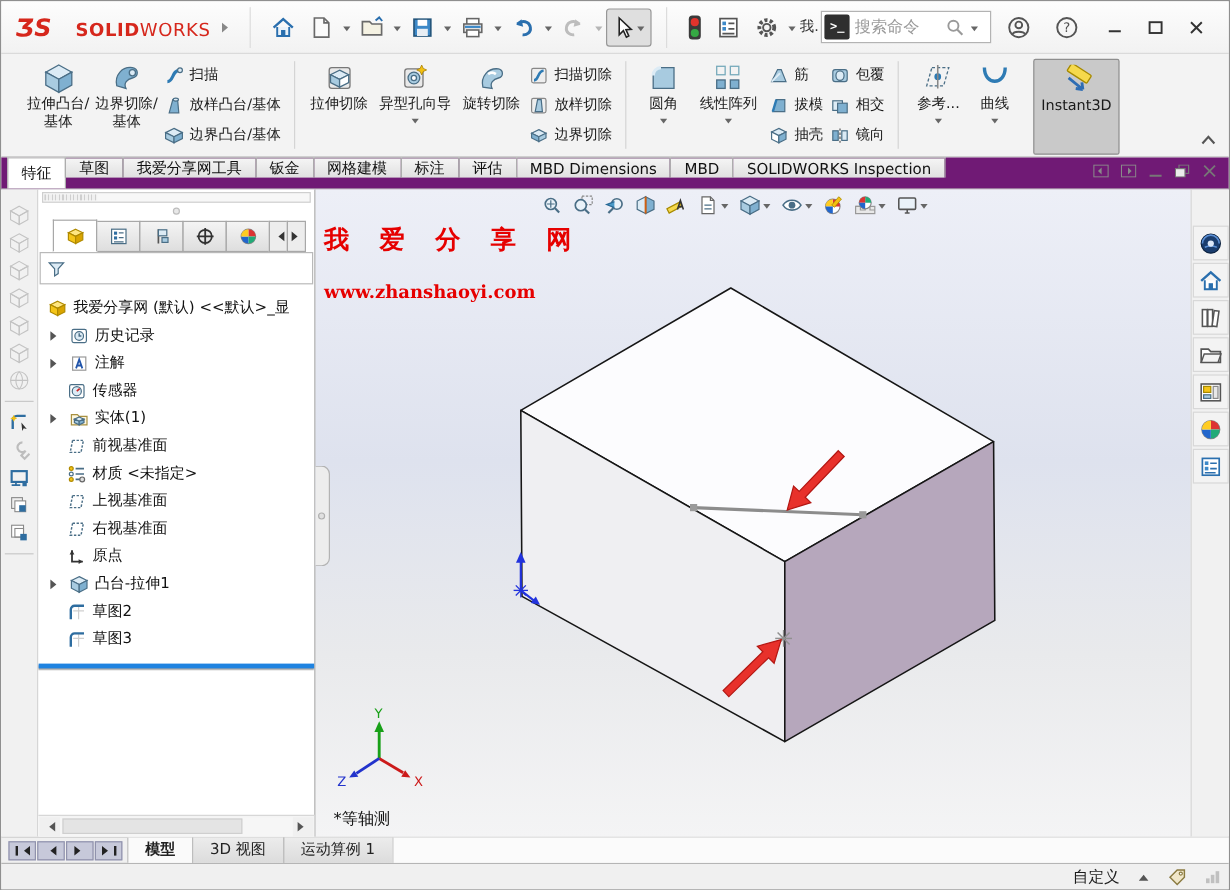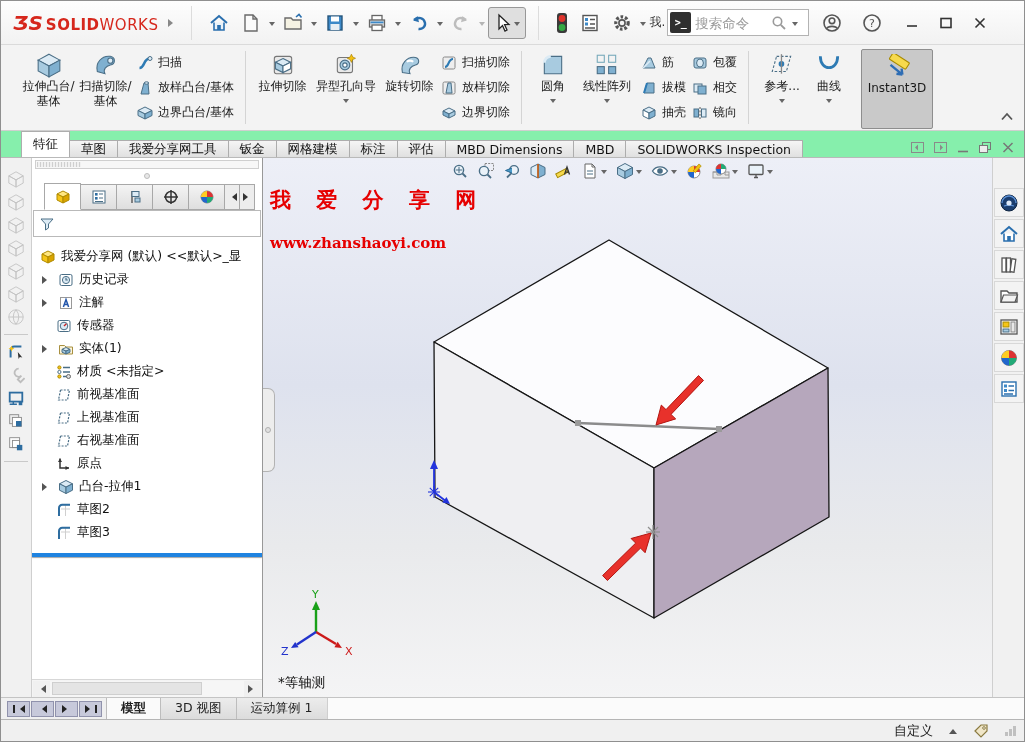--- a/index.html
+++ b/index.html
@@ -1,21 +1,21 @@
 <!DOCTYPE html>
 <html><head>
 <meta charset="utf-8">
 <style>
 *{box-sizing:border-box;margin:0;padding:0}
 html,body{width:1025px;height:742px;overflow:hidden}
 body{font-family:"DejaVu Sans","Liberation Sans",sans-serif;font-size:12px;color:#222}
 .app{width:1025px;height:742px;position:relative;background:#f0f0f0;border:1px solid #8f8f8f;overflow:hidden}
 
 .titlebar{height:44px;display:flex;align-items:center;background:linear-gradient(#fdfdfd,#f2f2f2);border-bottom:1px solid #dadada;padding:0 6px;gap:2px}
-.logo{display:flex;align-items:baseline;gap:3px;padding:0 6px;white-space:nowrap}
+.logo{display:flex;align-items:baseline;gap:20px;padding:0 6px;white-space:nowrap}
 .logo .dslogo{color:#d6271c;font-size:20px;font-weight:bold;font-style:italic}
 .logo .brand{color:#d6271c;font-size:15px;letter-spacing:.5px}
 .logo .brand b{font-weight:bold}
 .tb-flyout{width:0;height:0;border:4px solid transparent;border-left:5px solid #888;margin:0 2px}
 .tb-sep{width:1px;height:34px;background:#dcdcdc;margin:0 10px}
 .tb-btn{display:flex;align-items:center;justify-content:center;height:32px;padding:0 4px;border-radius:3px;border:1px solid transparent}
 .tb-btn.pressed{background:#dfdfdf;border:1px solid #979797}
 .dd{width:0;height:0;border:3.5px solid transparent;border-top:4.5px solid #666;margin:5px 1px 0 1px}
 .dd.dis{border-top-color:#b5b5b5}
 .i18{width:18px;height:18px}.i16{width:16px;height:16px}.i20{width:20px;height:20px}.i26{width:26px;height:26px}
@@ -29,21 +29,21 @@
 .rgroup{display:flex;align-items:flex-start;padding:1px 5px}
 .rsep{width:1px;background:#d4d4d4;margin:4px 3px}
 .bigbtn{width:57px;display:flex;flex-direction:column;align-items:center;text-align:center;font-size:12px;line-height:15px;padding-top:4px;color:#1a1a1a;border-radius:2px}
 .bigbtn svg{margin-bottom:1px}
 .bigbtn.wide{width:72px}
 .smallcol{display:flex;flex-direction:column;justify-content:space-between;padding:2px 3px}
 .smallbtn{display:flex;align-items:center;gap:5px;height:25px;font-size:12px;color:#1a1a1a;white-space:nowrap}
 .instant3d{background:#c9c9c9;border:1px solid #8e8e8e;height:80px;margin-top:1px}
 .ribbon-collapse{position:absolute;right:10px;bottom:6px}
 
-.cmdtabs{height:27px;background:#86efac;display:flex;align-items:flex-end;padding-left:20px;border-bottom:1px solid #b9b9b9}
+.cmdtabs{height:27px;background:#701a75;display:flex;padding-left:5px;border-bottom:1px solid #b9b9b9}
 .ctab{height:17px;padding:0 11px;display:flex;align-items:center;border:1px solid #adadad;border-bottom:none;background:linear-gradient(#f5f5f5,#e0e0e0);margin-right:-1px;font-size:12.5px;white-space:nowrap;color:#111}
 .ctab.active{background:#fff;height:26px}
 .cwin{margin-left:auto;display:flex;align-items:center;gap:10px;padding:0 10px 4px 10px}
 
 .main{display:flex;height:539px;position:relative;background:#fff}
 .leftstrip{width:31px;background:#f1f1f1;border-right:1px solid #cfcfcf;display:flex;flex-direction:column;align-items:center;padding-top:12px;gap:5px}
 .ls-sep{width:24px;height:1px;background:#c9c9c9;margin:3px 0}
 
 .treepanel{width:231px;background:#fff;border-right:1px solid #989898;position:relative;display:flex;flex-direction:column}
 .tp-scrollstrip{height:9px;margin:2px 3px 0 3px;border:1px solid #cfcfcf;background:#f7f7f7;position:relative}
@@ -243,21 +243,21 @@
             <polygon points="2,7.5 12,13 12,23 2,17.5" fill="#a8cbe0" stroke="#4a6e86"></polygon>
             <polygon points="22,7.5 12,13 12,23 22,17.5" fill="#7fb0d0" stroke="#4a6e86"></polygon>
           </svg>
         <span>拉伸凸台/基体</span>
       </div>
       <div class="bigbtn">
         <svg class="i26" viewBox="0 0 24 24">
             <path d="M4 18 C2 10 8 3 16 4 C21 5 21 11 16 12 C12 13 9 16 11 20 Z" fill="#7fb0d0" stroke="#4a6e86"></path>
             <circle cx="16" cy="8" r="2.4" fill="#dcebf5" stroke="#4a6e86"></circle>
           </svg>
-        <span>扫描切除/基体</span>
+        <span>边界切除/基体</span>
       </div>
       <div class="smallcol">
         <div class="smallbtn">
           <svg class="i16" viewBox="0 0 16 16">
               <path d="M2.5 13 C8 13 6 3.5 13 3.5" fill="none" stroke="#2e7bb4" stroke-width="2.6"></path>
               <circle cx="13" cy="3.5" r="2" fill="#dcebf5" stroke="#4a6e86"></circle>
             </svg>
           <span>扫描</span>
         </div>
         <div class="smallbtn">
@@ -661,33 +661,33 @@
           <svg class="i16" style="flex:none" viewBox="0 0 16 16">
               <path d="M1.5 13 V4.5 h5 l1.5 1.5 h6.5 V13 Z" fill="#fdf6dd" stroke="#a89040"></path>
               <polygon points="8,6.5 12,8.3 8,10.1 4,8.3" fill="#dcebf5" stroke="#4a6e86"></polygon>
               <polygon points="4,8.3 8,10.1 8,13 4,11.2" fill="#a8cbe0" stroke="#4a6e86"></polygon>
               <polygon points="12,8.3 8,10.1 8,13 12,11.2" fill="#7fb0d0" stroke="#4a6e86"></polygon>
             </svg>
           <span class="lbl">实体(1)</span>
         </div>
         <div class="trow">
           <svg class="i16" style="flex:none" viewBox="0 0 16 16">
+              <path d="M4.5 3 h9 L11.5 13 h-9 Z" fill="none" stroke="#4a6e86" stroke-dasharray="2 1.3" stroke-width="1.2"></path>
+            </svg>
+          <span class="lbl">前视基准面</span>
+        </div>
+        <div class="trow">
+          <svg class="i16" style="flex:none" viewBox="0 0 16 16">
               <circle cx="3.4" cy="3.5" r="1.6" fill="#f5c518" stroke="#b08a00"></circle>
               <circle cx="3.4" cy="8" r="1.6" fill="#fff" stroke="#4a6e86"></circle>
               <circle cx="3.4" cy="12.5" r="1.6" fill="#f5c518" stroke="#b08a00"></circle>
               <path d="M7 3.5 h7 M7 8 h7 M7 12.5 h4" stroke="#4a6e86" stroke-width="1.4"></path>
               <circle cx="12.5" cy="12.5" r="2" fill="#ddd" stroke="#666"></circle>
             </svg>
           <span class="lbl">材质 &lt;未指定&gt;</span>
-        </div>
-        <div class="trow">
-          <svg class="i16" style="flex:none" viewBox="0 0 16 16">
-              <path d="M4.5 3 h9 L11.5 13 h-9 Z" fill="none" stroke="#4a6e86" stroke-dasharray="2 1.3" stroke-width="1.2"></path>
-            </svg>
-          <span class="lbl">前视基准面</span>
         </div>
         <div class="trow">
           <svg class="i16" style="flex:none" viewBox="0 0 16 16">
               <path d="M4.5 3 h9 L11.5 13 h-9 Z" fill="none" stroke="#4a6e86" stroke-dasharray="2 1.3" stroke-width="1.2"></path>
             </svg>
           <span class="lbl">上视基准面</span>
         </div>
         <div class="trow">
           <svg class="i16" style="flex:none" viewBox="0 0 16 16">
               <path d="M4.5 3 h9 L11.5 13 h-9 Z" fill="none" stroke="#4a6e86" stroke-dasharray="2 1.3" stroke-width="1.2"></path>

